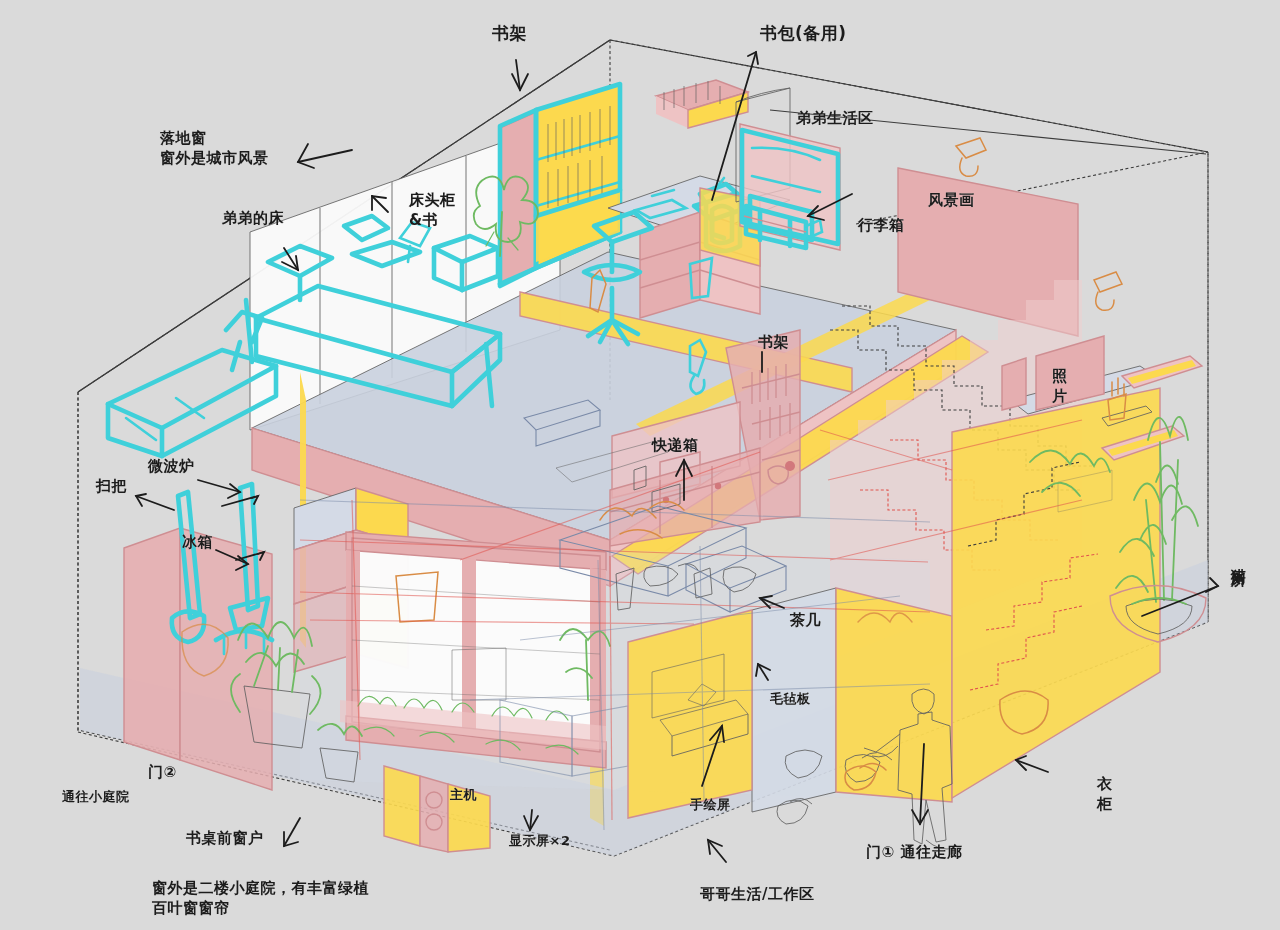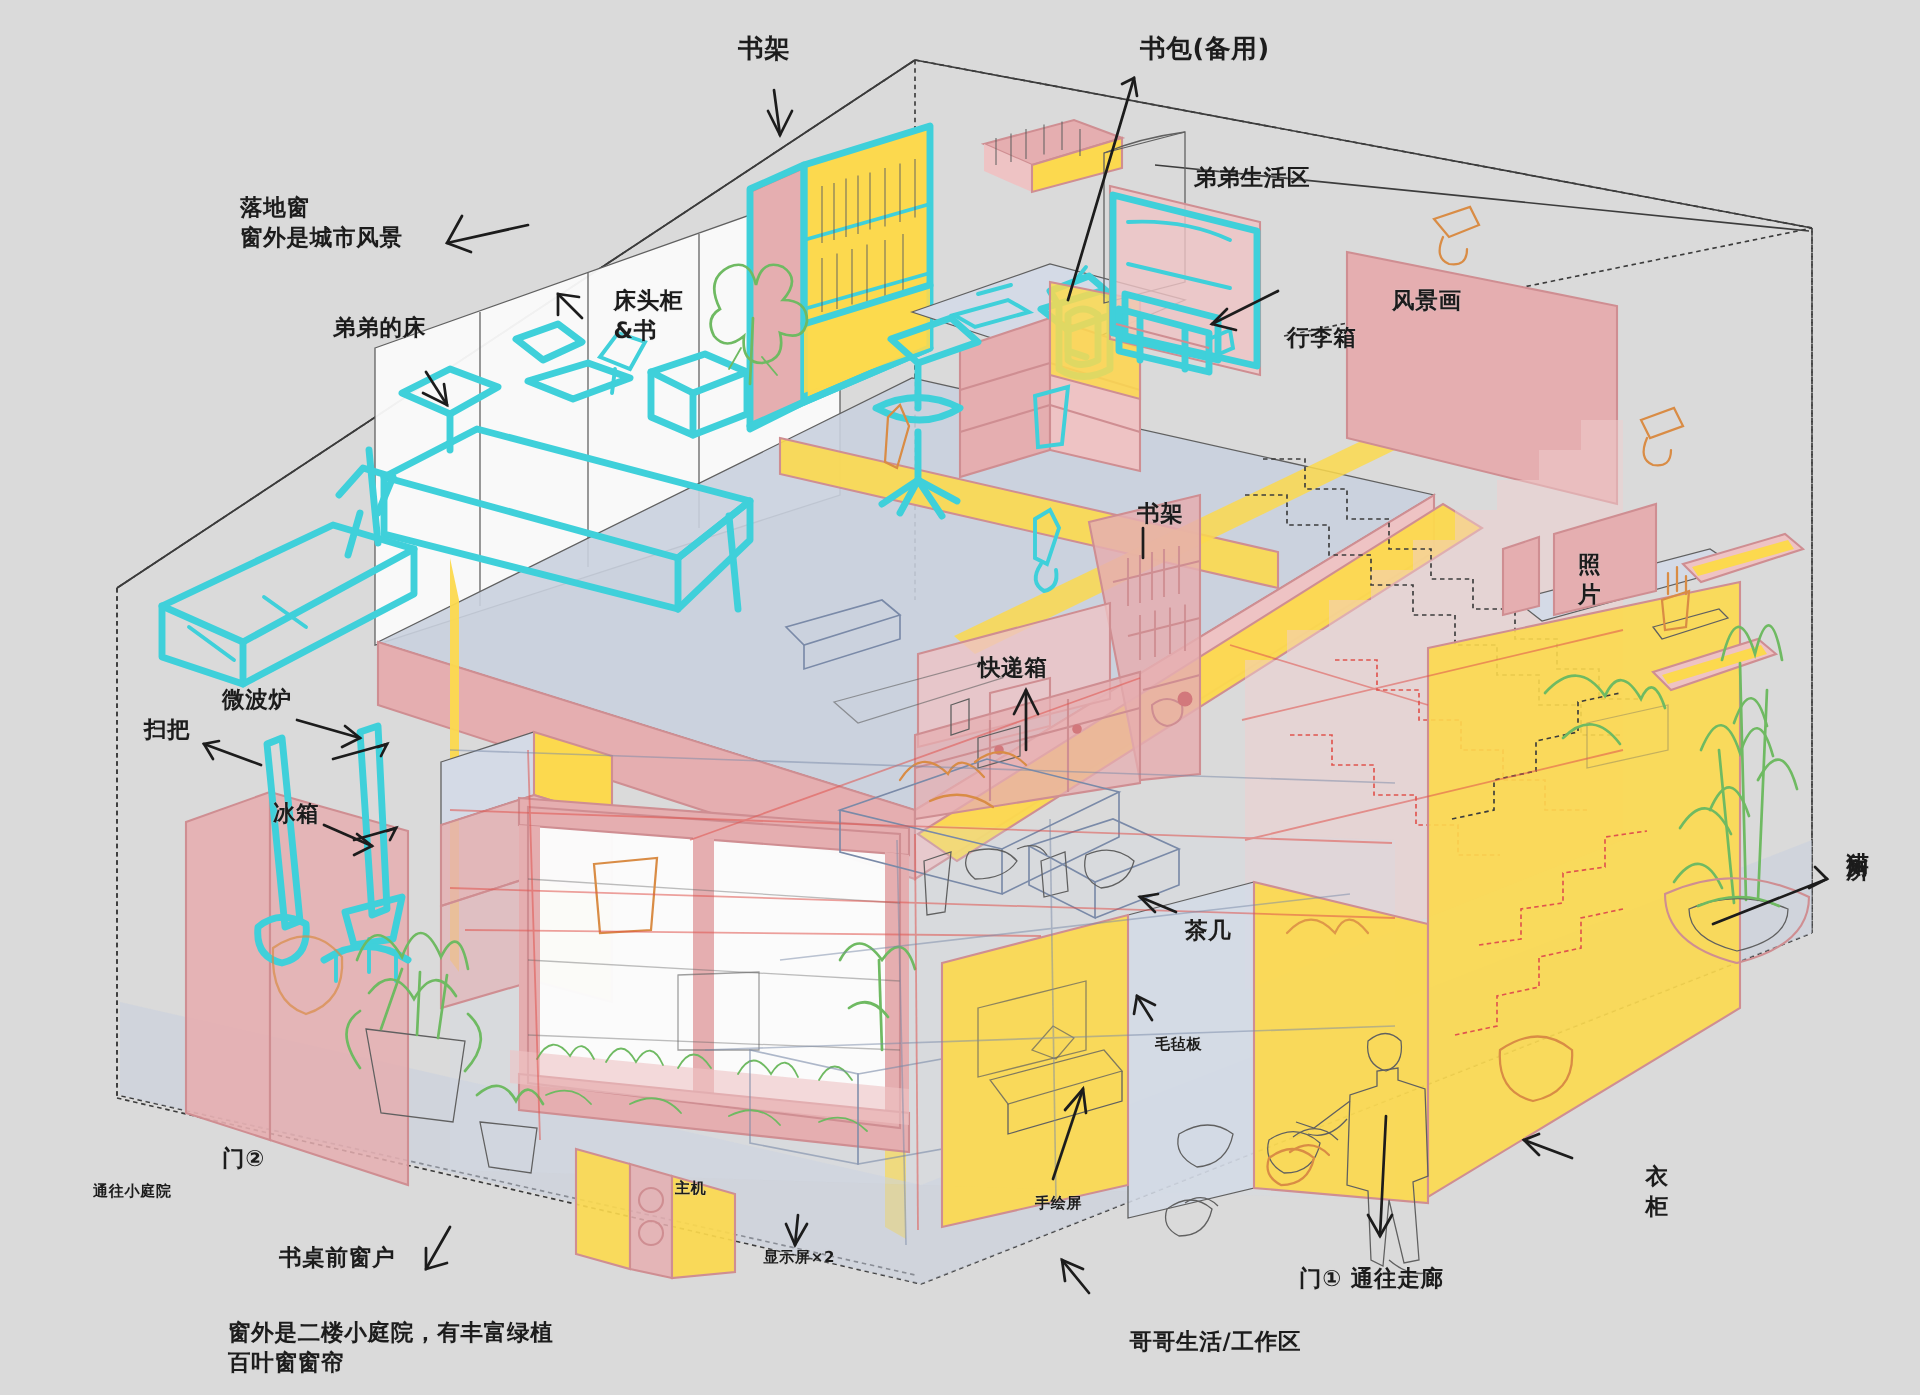--- a/index.html
+++ b/index.html
@@ -18,21 +18,21 @@
     position:absolute;
     color:#1c1c1c;
     font-family:"DejaVu Sans","Liberation Sans",sans-serif;
     font-weight:600;
     line-height:1.35;
     white-space:pre-line;
     letter-spacing:0.5px;
     text-shadow:0 0 1px rgba(218,218,218,0.8);
     user-select:none;
   }
-  .anno.sm{font-size:10px;}
+  .anno.sm{font-size:13px;}
   .anno.md{font-size:15px;}
   .anno.lg{font-size:17px;}
   .anno.vert{writing-mode:vertical-rl;text-orientation:upright;letter-spacing:2px;}
 </style>
 </head>
 <body style="background: rgb(218, 218, 218);">
 
 <div id="stage">
 
 <svg id="scene" viewBox="0 0 1280 930">
@@ -588,18 +588,18 @@
       <div class="anno md vert" style="left: 1228px; top: 556px;">猫厕所</div>
       <div class="anno sm" style="left: 770px; top: 690px;">毛毡板</div>
       <div class="anno md" style="left: 148px; top: 762px;">门②</div>
       <div class="anno sm" style="left: 62px; top: 788px;">通往小庭院</div>
       <div class="anno sm" style="left: 690px; top: 796px;">手绘屏</div>
       <div class="anno md" style="left: 1066px; top: 774px; margin-left: 31px;">衣柜</div>
       <div class="anno sm" style="left: 450px; top: 786px;">主机</div>
       <div class="anno sm" style="left: 509px; top: 832px;">显示屏×2</div>
       <div class="anno md" style="left: 866px; top: 842px;">门① 通往走廊</div>
       <div class="anno md" style="left: 186px; top: 828px;">书桌前窗户</div>
-      <div class="anno md" style="left: 753px; top: 884px;">哥哥生活/工作区</div>
+      <div class="anno md" style="left: 700px; top: 884px;">哥哥生活/工作区</div>
       <div class="anno md" style="left: 152px; top: 878px;">窗外是二楼小庭院，有丰富绿植
 百叶窗窗帘</div>
     </div>
 
 </div>
 
 </body></html>

